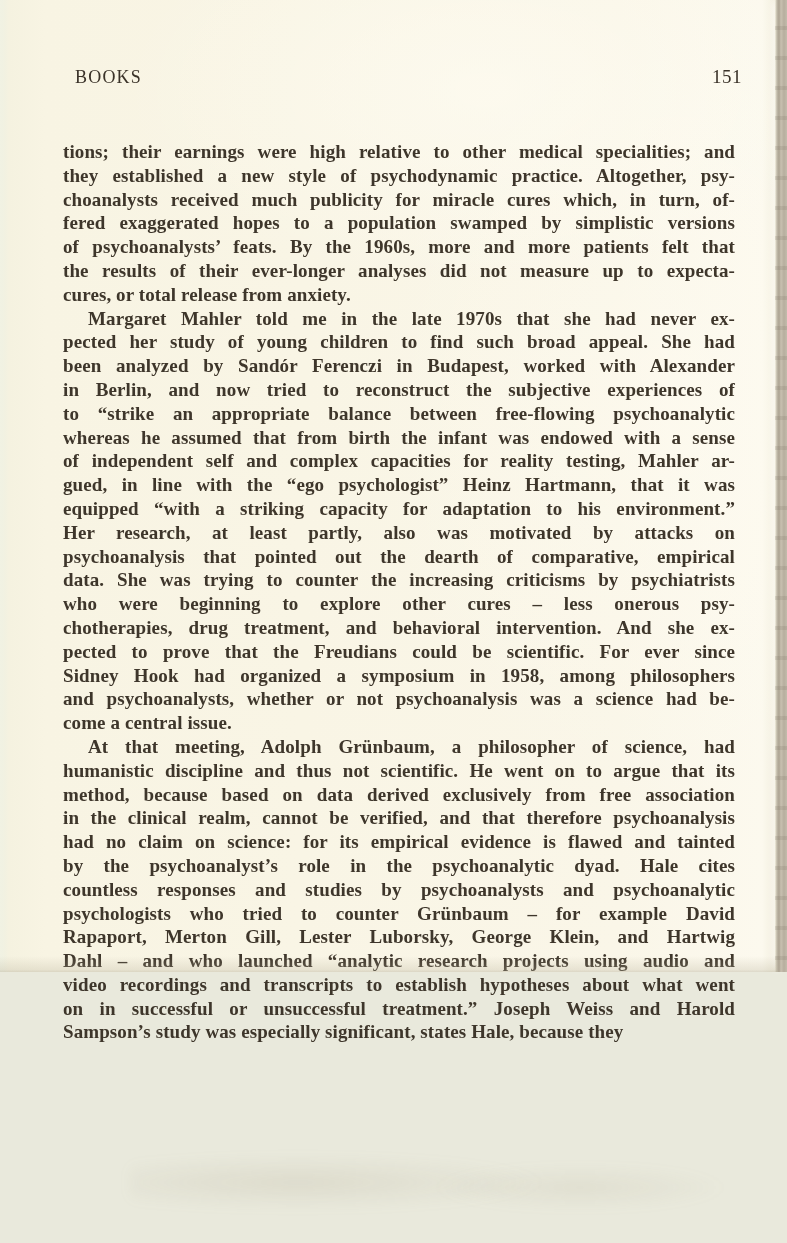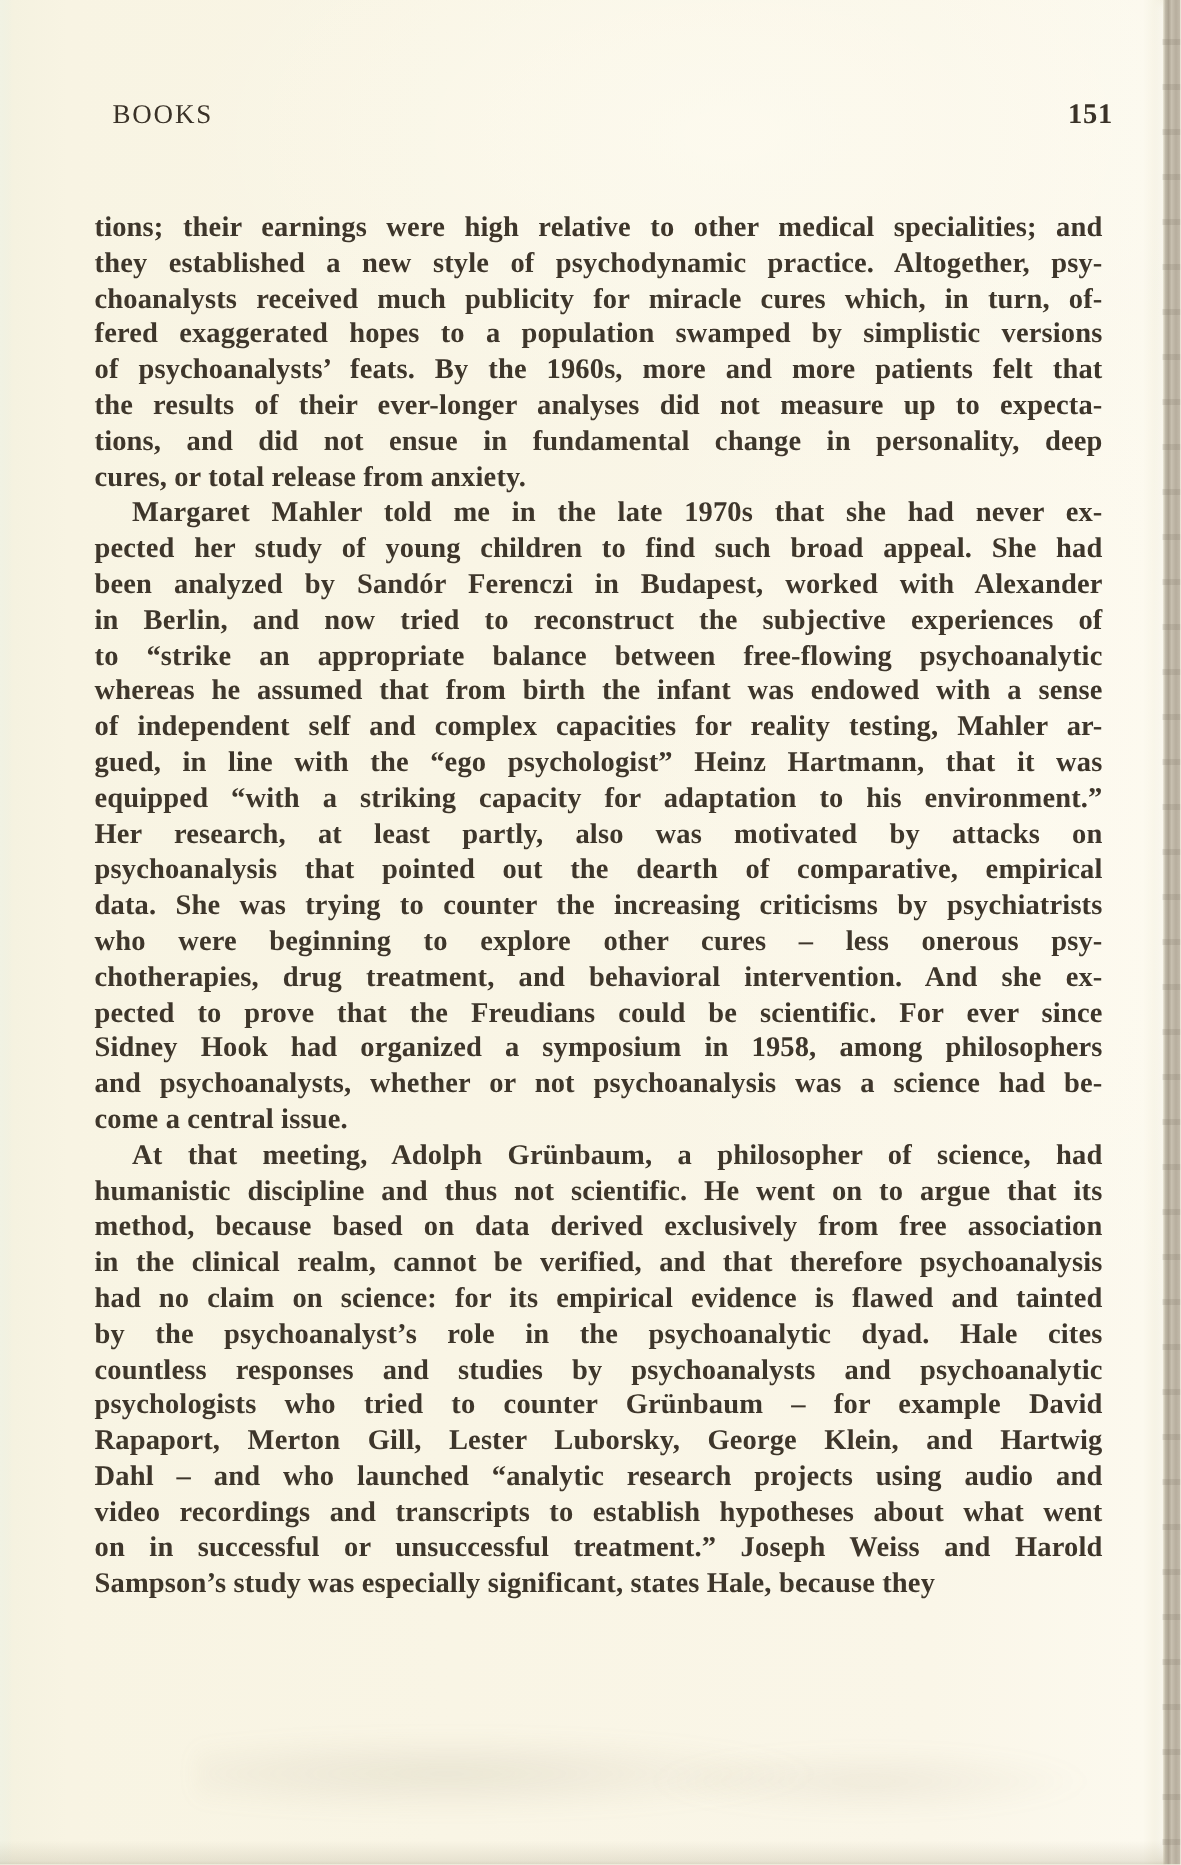--- a/index.html
+++ b/index.html
@@ -8,21 +8,21 @@
     --header-ink:#3a3228;
     --page-edge:#b7ae9e;
   }
   html,body{margin:0;padding:0;}
   body{
     width:787px;height:1243px;overflow:hidden;
     font-family:"Liberation Serif","DejaVu Serif",serif;
     background:#e9e9dc;
   }
   .page{
-    position:relative;width:787px;height:1243px;
+    position:relative;width:787px;height:972px;
     background:
       radial-gradient(ellipse 520px 280px at 62% 90px, rgba(255,253,244,.55), rgba(255,253,244,0) 70%),
       radial-gradient(ellipse 420px 560px at 86% 42%, rgba(255,252,242,.45), rgba(255,252,242,0) 72%),
       linear-gradient(90deg,#eff0e0 0px,#f5f2e0 9px,#f8f4e3 45px,var(--paper) 300px,#faf6e8 620px,#fcf9ee 762px,#f2eedd 776px),
       var(--paper);
   }
   
   .page::after{
     content:"";position:absolute;left:0;right:10px;bottom:0;height:16px;
     background:linear-gradient(180deg,rgba(185,178,155,0) 0,rgba(185,178,155,.28) 85%,rgba(170,163,140,.38) 100%);
@@ -47,21 +47,21 @@
     background:radial-gradient(ellipse at 40% 50%,rgba(150,138,110,.14),rgba(150,138,110,0) 70%);}
   .smudge-2{left:430px;top:1165px;width:300px;height:45px;
     background:radial-gradient(ellipse at 50% 50%,rgba(150,138,110,.10),rgba(150,138,110,0) 70%);}
 
   .running-head{
     position:absolute;left:75px;top:66px;width:667px;
     display:flex;justify-content:space-between;align-items:baseline;
     color:var(--header-ink);
   }
   .running-head .section{font-size:18px;letter-spacing:1.2px;}
-  .running-head .pagenum{font-weight:bold;font-size:19px;letter-spacing:.5px;}
+  .running-head .pagenum{font-weight:normal;font-size:19px;letter-spacing:.5px;}
 
   .text-block{
     position:absolute;left:63px;top:140px;width:672px;
     color:var(--ink);font-size:19px;font-weight:bold;
   }
   .line{
     line-height:23.8px;
     text-align:justify;
     text-align-last:justify;
     -moz-text-align-last:justify;
@@ -83,21 +83,20 @@
   </header>
 
   <main class="text-block">
       <div class="paragraph">
         <div class="line">tions; their earnings were high relative to other medical specialities; and</div>
         <div class="line">they established a new style of psychodynamic practice. Altogether, psy-</div>
         <div class="line">choanalysts received much publicity for miracle cures which, in turn, of-</div>
         <div class="line">fered exaggerated hopes to a population swamped by simplistic versions</div>
         <div class="line">of psychoanalysts’ feats. By the 1960s, more and more patients felt that</div>
         <div class="line">the results of their ever-longer analyses did not measure up to expecta-</div>
-        <div class="line">tions, and did not ensue in fundamental change in personality, deep</div>
         <div class="line last">cures, or total release from anxiety.</div>
       </div>
       <div class="paragraph indent">
         <div class="line">Margaret Mahler told me in the late 1970s that she had never ex-</div>
         <div class="line">pected her study of young children to find such broad appeal. She had</div>
         <div class="line">been analyzed by Sandór Ferenczi in Budapest, worked with Alexander</div>
         <div class="line">in Berlin, and now tried to reconstruct the subjective experiences of</div>
         <div class="line">to “strike an appropriate balance between free-flowing psychoanalytic</div>
         <div class="line">whereas he assumed that from birth the infant was endowed with a sense</div>
         <div class="line">of independent self and complex capacities for reality testing, Mahler ar-</div>

